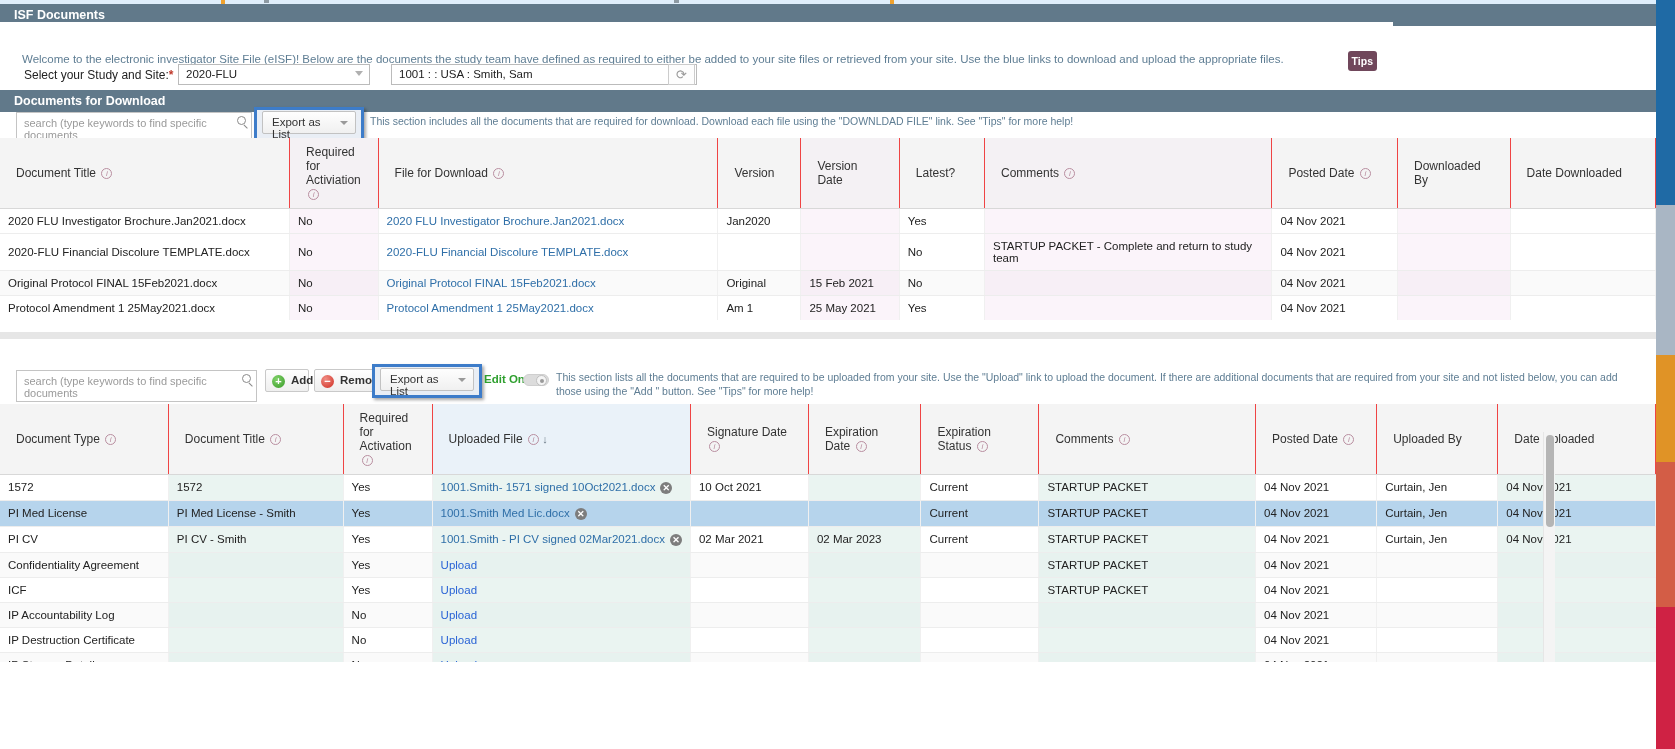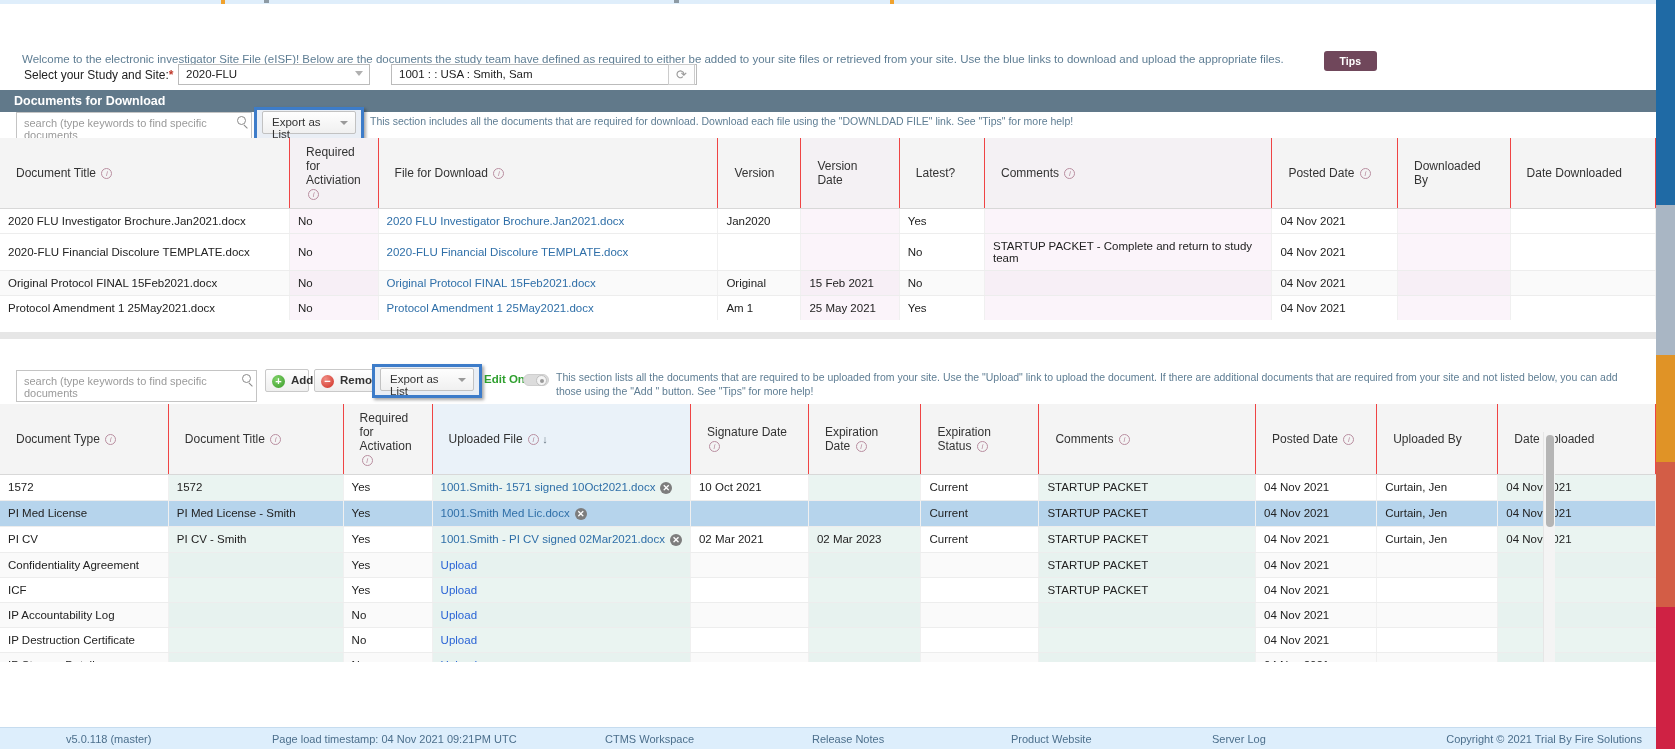--- a/index.html
+++ b/index.html
@@ -48,21 +48,21 @@
 
   
   .welcome { position:absolute; left:0; top:22px; width:1393px; height:68px; background:#fff; }
   .welcome-txt {
     position:absolute; left:22px; top:31px; width:1440px;
     color:#5e7d93; font-size:11.5px;
   }
   .tips-btn {
     position:absolute; right:16px; top:29px;
     background:#70475b; color:#fff; font-size:10.5px; font-weight:bold;
-    padding:4px 16px; border-radius:3px; cursor:pointer;
+    padding:4px 4px; border-radius:3px; cursor:pointer;
   }
 
   
   .selector { position:absolute; left:0; top:62px; width:1656px; height:28px; }
   .sel-label { position:absolute; left:24px; top:6px; font-size:12px; color:#222; }
   .req-star { color:#c0392b; font-weight:bold; }
   .info-i {
     display:inline-block; width:11px; height:11px; border-radius:50%;
     border:1px solid #b98ea0; color:#b98ea0; font-size:8px; line-height:10px;
     text-align:center; font-style:italic; vertical-align:middle; margin-left:2px;
@@ -192,20 +192,23 @@
   </div>
 
   <div class="pagescroll">
     <div class="seg ps-blue"></div>
     <div class="seg ps-gray"></div>
     <div class="seg ps-orange"></div>
     <div class="seg ps-red1"></div>
     <div class="seg ps-red2"></div>
   </div>
 
+  <div class="sec-head" style="top:4px;">
+    <span>ISF Documents</span>
+  </div>
 
   <div class="welcome">
     <div class="welcome-txt">Welcome to the electronic investigator Site File (eISF)! Below are the documents the study team have defined as required to either be added to your site files or retrieved from your site. Use the blue links to download and upload the appropriate files.</div>
     <div class="tips-btn">Tips</div>
   </div>
 
   <div class="selector">
     <div class="sel-label">
       <span>Select your Study and Site:</span><span class="req-star">*</span>
       <span class="info-i">i</span>
@@ -499,23 +502,14 @@
             <td class="tintg"></td>
           </tr>
         </tbody>
     </table>
   </div>
   <div class="vscroll" style="left:1543px; top:432px; height:230px;">
     <div class="thumb" style="top:3px; height:92px;"></div>
   </div>
   <div class="spacer-white" style="top:662px; height:65px;"></div>
 
-  <div class="footer">
-    <span style="left:66px;">v5.0.118 (master)</span>
-    <span style="left:272px;">Page load timestamp: 04 Nov 2021 09:21PM UTC</span>
-    <a style="left:605px;">CTMS Workspace</a>
-    <a style="left:812px;">Release Notes</a>
-    <a style="left:1011px;">Product Website</a>
-    <a style="left:1212px;">Server Log</a>
-    <span style="right:14px;">Copyright © 2021 Trial By Fire Solutions</span>
-  </div>
 
 </div>
 
 </body></html>

